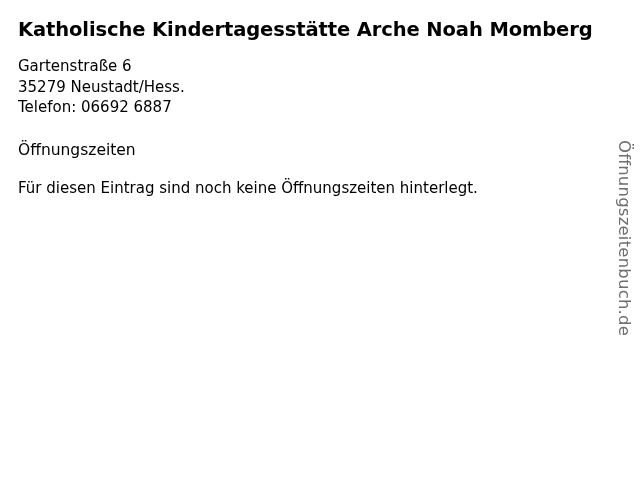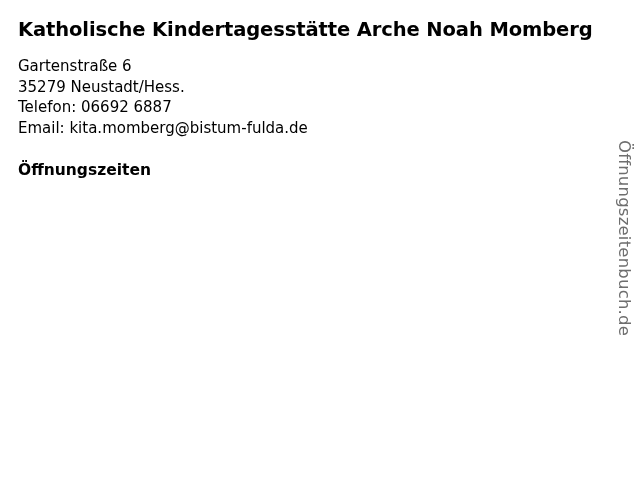--- a/index.html
+++ b/index.html
@@ -39,21 +39,21 @@
     font-size: 15px;
     line-height: 20.5px;
     margin: 0 0 22px 0;
   }
   .address-line {
     display: block;
     white-space: nowrap;
   }
   .section-heading {
     font-size: 15.5px;
-    font-weight: bold;
+    font-weight: normal;
     line-height: 20px;
     margin: 0 0 18px 0;
   }
   .notice {
     font-size: 15px;
     line-height: 20px;
     margin: 0;
     white-space: nowrap;
   }
   .watermark {
@@ -75,23 +75,23 @@
 <div class="page">
 
   <div class="content">
 
     <h1 class="title">Katholische Kindertagesstätte Arche Noah Momberg</h1>
 
     <div class="address-block">
       <span class="address-line">Gartenstraße 6</span>
       <span class="address-line">35279 Neustadt/Hess.</span>
       <span class="address-line">Telefon: 06692 6887</span>
-      <span class="address-line">Email: kita.momberg@bistum-fulda.de</span>
     </div>
 
     <h2 class="section-heading">Öffnungszeiten</h2>
 
+    <p class="notice">Für diesen Eintrag sind noch keine Öffnungszeiten hinterlegt.</p>
 
   </div>
 
   <div class="watermark">Öffnungszeitenbuch.de</div>
 
 </div>
 
 </body></html>

